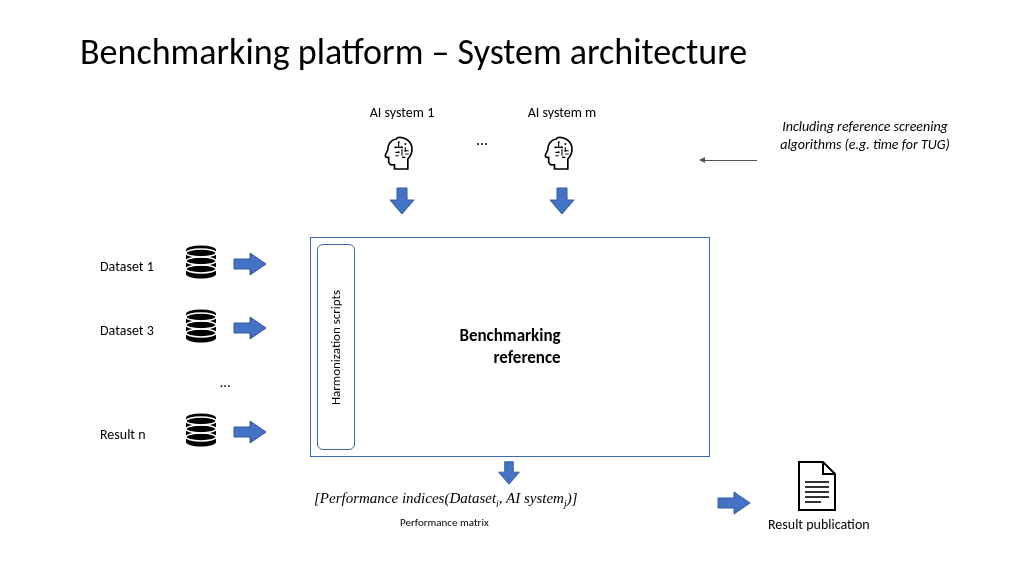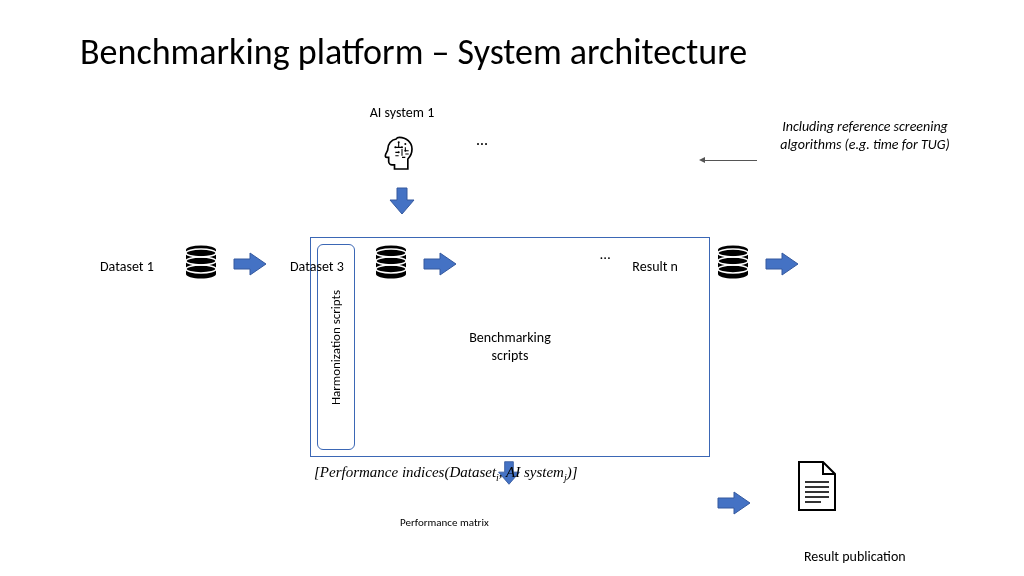--- a/index.html
+++ b/index.html
@@ -72,65 +72,65 @@
   }
   .harmo span {
     transform: rotate(-90deg);
     white-space: nowrap;
     font-size: 13px;
   }
   .plat-label {
     position: absolute;
     left: 50%; top: 50%;
     transform: translate(-50%, -50%);
-    text-align: center;
-    font-size: 14px;
+    text-align: right;
+    font-size: 17px;
     line-height: 1.3;
+    font-weight: bold;
   }
   
   .ds-col {
     position: absolute;
     left: 100px;
     top: 245px;
-    display: flex; flex-direction: row; gap: 22px;
+    display: flex; flex-direction: column; gap: 22px;
   }
   .ds-row { display: flex; align-items: center; gap: 14px; }
   .ds-label { width: 70px; font-size: 14px; text-align: left; }
   .ds-dots { height: 18px; font-size: 15px; padding-left: 120px; }
   
   .down-out {
     position: absolute;
     left: 495px; top: 460px;
   }
   .perf {
     position: absolute;
-    left: 314px; top: 464px;
+    left: 314px; top: 490px;
     font-family: "Cambria Math", "Times New Roman", serif;
     font-style: italic;
     font-size: 15px;
   }
   .perf sub { font-size: 10px; }
   .perf-label {
     position: absolute;
     left: 400px; top: 516px;
     font-size: 11px;
   }
   .right-out {
     position: absolute;
     left: 716px; top: 490px;
   }
   .doc {
     position: absolute;
     left: 795px; top: 460px;
   }
   .result-label {
     position: absolute;
-    left: 804px; top: 516px;
+    left: 768px; top: 516px;
     font-size: 14px;
-    margin-top: 32px;
   }
 </style>
 </head>
 <body>
 
 <div class="title">Benchmarking platform – System architecture</div>
 
 <div class="ai-row">
   <div class="ai-col">
     <div class="ai-label">AI system 1</div>
@@ -148,31 +148,51 @@
     </span>
     <span class="down-arrow">
       <svg width="30" height="30" viewBox="0 0 30 30">
           <path d="M10 2h10v12h7L15 28 3 14h7z" fill="#4472c4" stroke="#35599e" stroke-width="1"></path>
         </svg>
     </span>
   </div>
   <div class="ai-col" style="width:20px">
     <div class="ai-dots">…</div>
   </div>
+  <div class="ai-col">
+    <div class="ai-label">AI system m</div>
+    <span>
+      <svg width="40" height="40" viewBox="0 0 48 48">
+        <path d="M17 6c-6 1-10 6-10 12 0 3-3 5-3 8 0 1 1 2 2 2h2v5c0 2 2 4 4 4h3v5h16V30c3-3 5-7 5-12 0-8-7-14-15-14-1 0-3 0-4 2z" fill="none" stroke="#000" stroke-width="2"></path>
+        <path d="M20 10v6m-4 0h8m-8 6h4m4-4v8m-8 0h4m8-10v4h4m-4 4h4m-8 4h4" stroke="#000" stroke-width="1.3" fill="none"></path>
+        <circle cx="20" cy="10" r="1.2"></circle>
+          <circle cx="16" cy="16" r="1.2"></circle>
+          <circle cx="24" cy="16" r="1.2"></circle>
+        <circle cx="20" cy="22" r="1.2"></circle>
+          <circle cx="28" cy="12" r="1.2"></circle>
+          <circle cx="28" cy="20" r="1.2"></circle>
+      </svg>
+    </span>
+    <span class="down-arrow">
+      <svg width="30" height="30" viewBox="0 0 30 30">
+          <path d="M10 2h10v12h7L15 28 3 14h7z" fill="#4472c4" stroke="#35599e" stroke-width="1"></path>
+        </svg>
+    </span>
+  </div>
 </div>
 
 <div class="note-line"></div>
 <div class="note">Including reference screening algorithms (e.g. time for TUG)</div>
 
 <div class="platform">
   <div class="harmo">
     <span>Harmonization scripts</span>
   </div>
   <div class="plat-label">
-    <span>Benchmarking</span><br><span>scripts</span>
+    <span>Benchmarking</span><br><span>reference</span>
   </div>
 </div>
 
 <div class="ds-col">
   <div class="ds-row">
     <div class="ds-label">Dataset 1</div>
     <span>
       <svg width="34" height="38" viewBox="0 0 34 38">
         <ellipse cx="17" cy="5" rx="15" ry="4.5" fill="#000"></ellipse>
         <path d="M2 5v8c0 2.5 6.7 4.5 15 4.5s15-2 15-4.5V5" fill="#000"></path>

